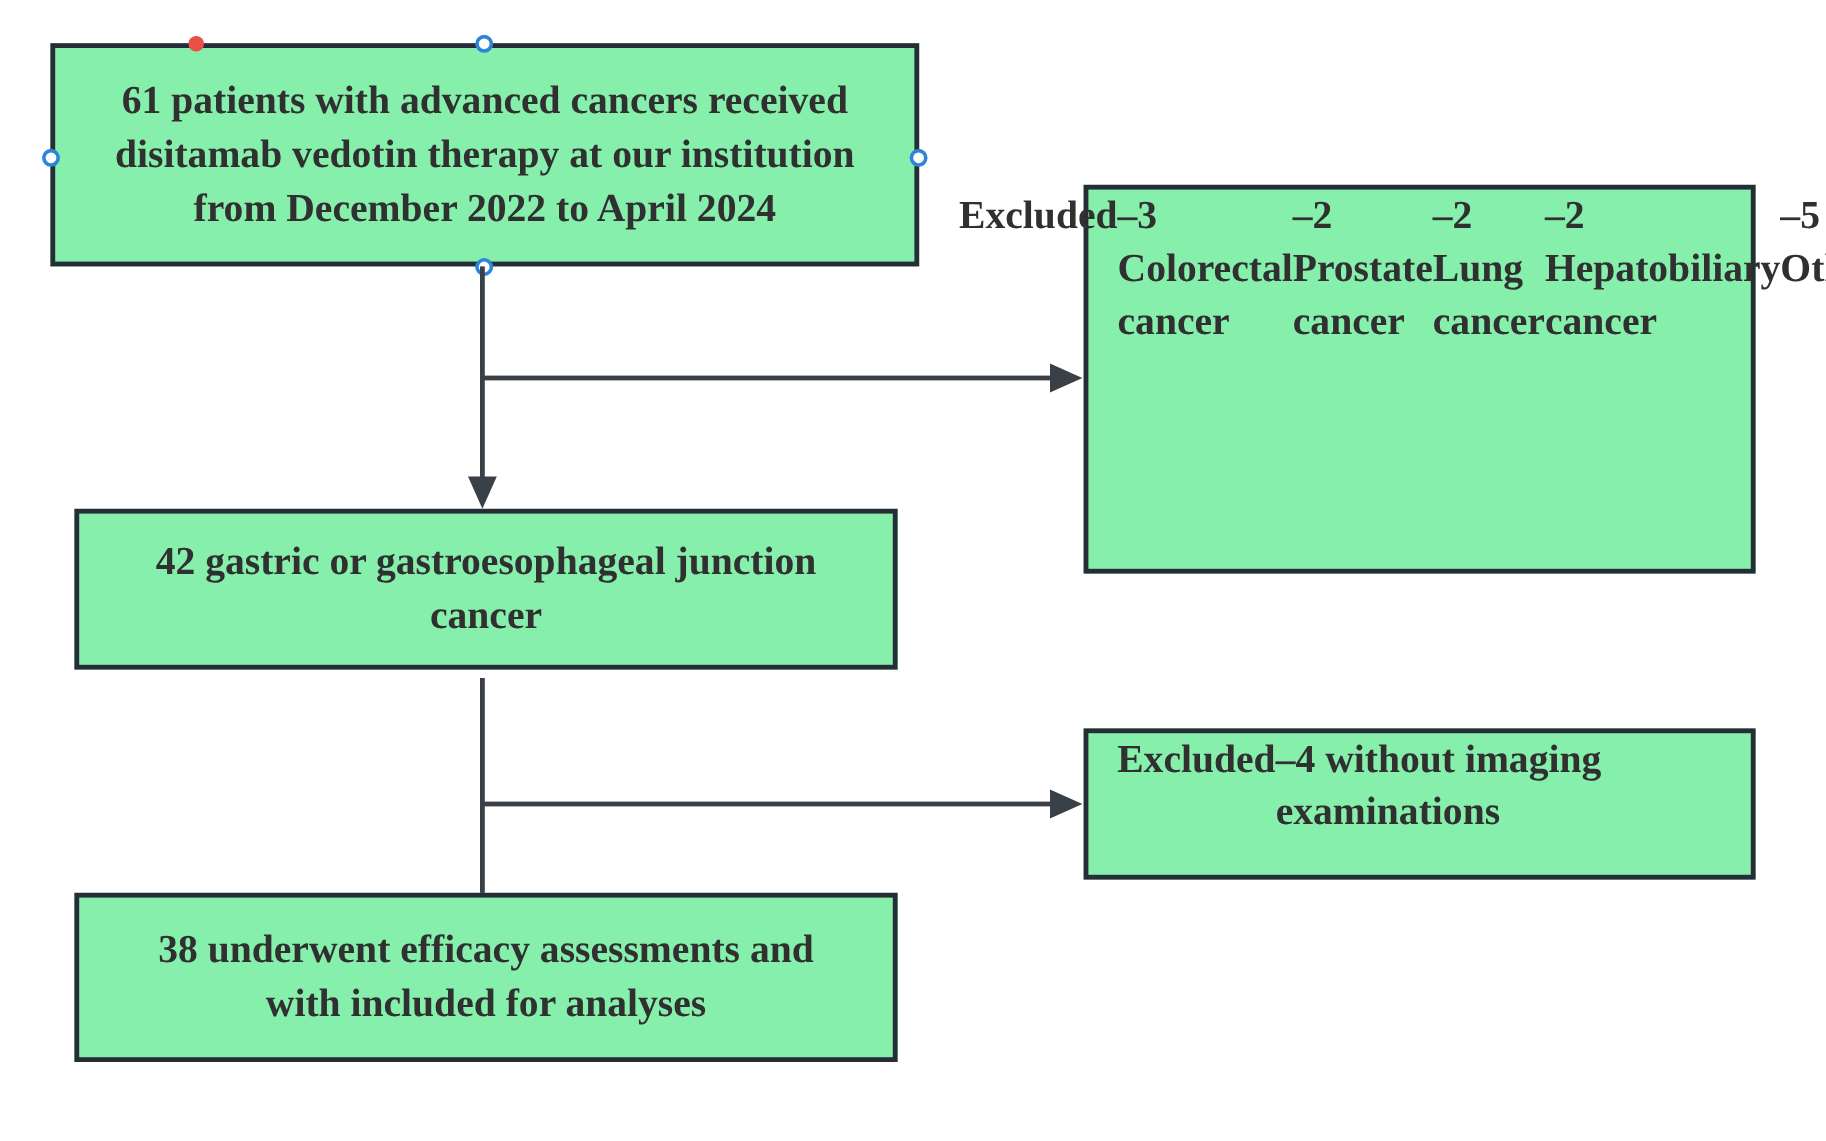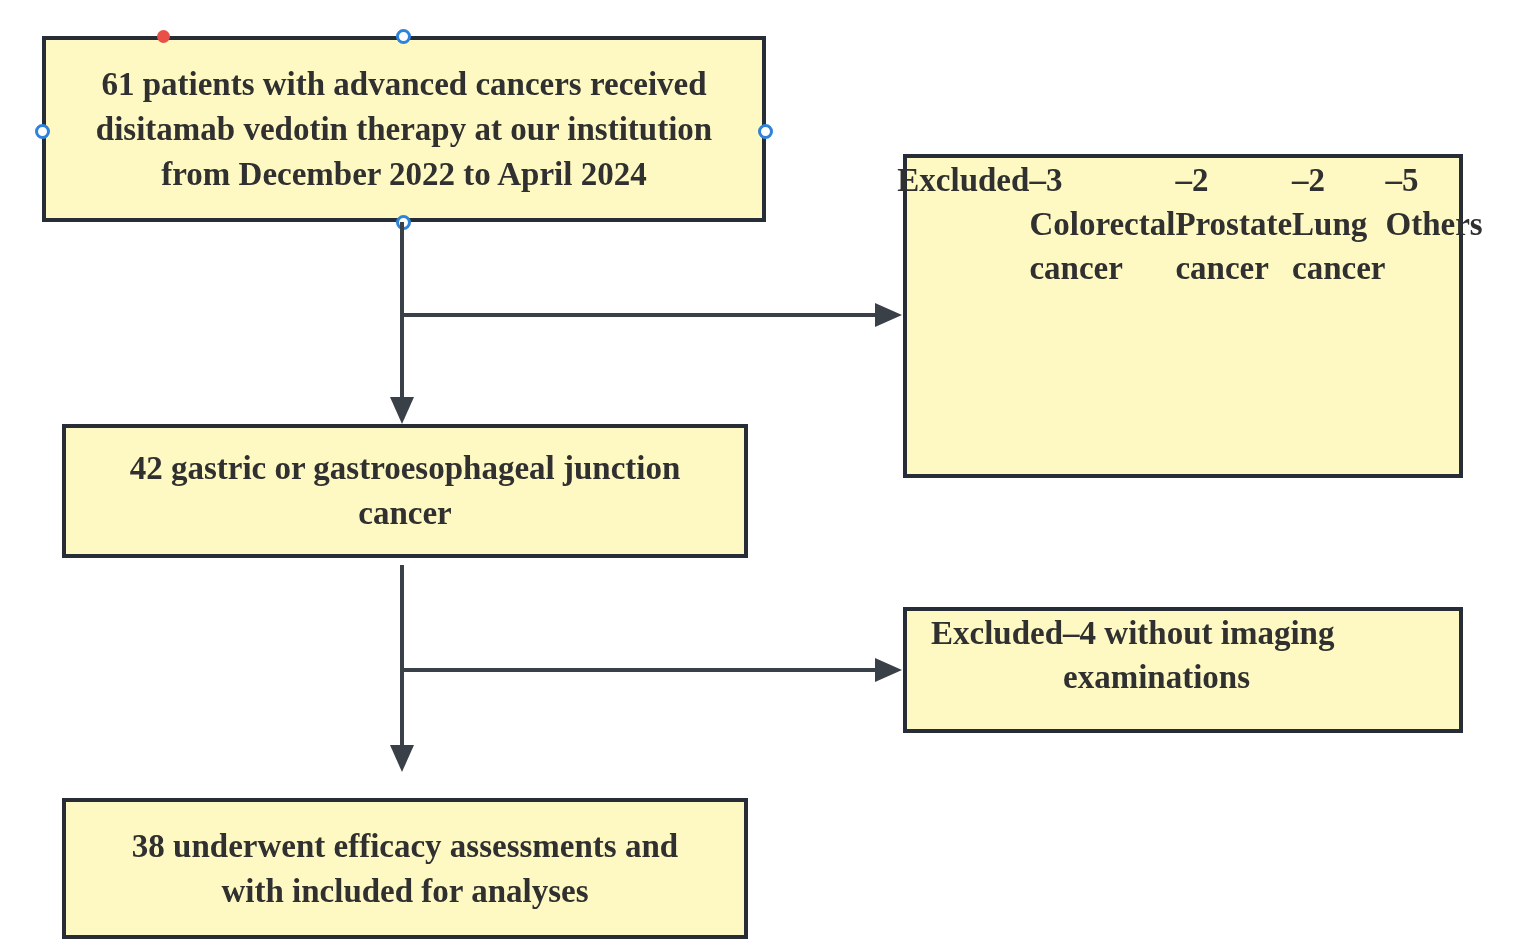--- a/index.html
+++ b/index.html
@@ -12,21 +12,21 @@
     width: 1522px;
     height: 951px;
     background: #ffffff;
     font-family: "Liberation Serif", "DejaVu Serif", serif;
     overflow: hidden;
   }
   .node {
     position: absolute;
     box-sizing: border-box;
     border: 4px solid #272d37;
-    background: #fef9c3;
+    background: #86efac;
     color: #303030;
     font-weight: bold;
     font-size: 33px;
     line-height: 45px;
   }
   .node.centered {
     display: flex;
     flex-direction: column;
     align-items: center;
     justify-content: center;
@@ -38,21 +38,21 @@
     justify-content: center;
     text-align: left;
     padding-left: 24px;
     padding-right: 10px;
     line-height: 44px;
   }
   .node-enrolled   { left: 42px;  top: 36px;  width: 724px; height: 186px; }
   .node-excluded-1 { left: 903px; top: 154px; width: 560px; height: 324px; }
   .node-gastric    { left: 62px;  top: 424px; width: 686px; height: 134px; }
   .node-excluded-2 { left: 903px; top: 607px; width: 560px; height: 126px; }
-  .node-analyzed   { left: 62px;  top: 798px; width: 686px; height: 141px; }
+  .node-analyzed   { left: 62px;  top: 744px; width: 686px; height: 141px; }
 
   .flow-line {
     position: absolute;
     background: #3a4048;
   }
   .line-v1 { left: 400px; top: 222px; width: 4px;   height: 176px; }
   .line-h1 { left: 402px; top: 313px; width: 474px; height: 4px; }
   .line-v2 { left: 400px; top: 565px; width: 4px;   height: 182px; }
   .line-h2 { left: 402px; top: 668px; width: 474px; height: 4px; }
 
@@ -120,20 +120,21 @@
   <div class="arrowhead down head-v1"></div>
 
   <div class="flow-line line-h1"></div>
   <div class="arrowhead right head-h1"></div>
 
   <div class="node listbox node-excluded-1">
     <div>Excluded</div>
     <div>–3 Colorectal cancer</div>
     <div>–2 Prostate cancer</div>
     <div>–2 Lung cancer</div>
+    <div>–2 Hepatobiliary cancer</div>
     <div>–5 Others</div>
   </div>
 
   <div class="node centered node-gastric">
     <div>42 gastric or gastroesophageal junction</div>
     <div>cancer</div>
   </div>
 
   <div class="flow-line line-v2"></div>
   <div class="arrowhead down head-v2"></div>

